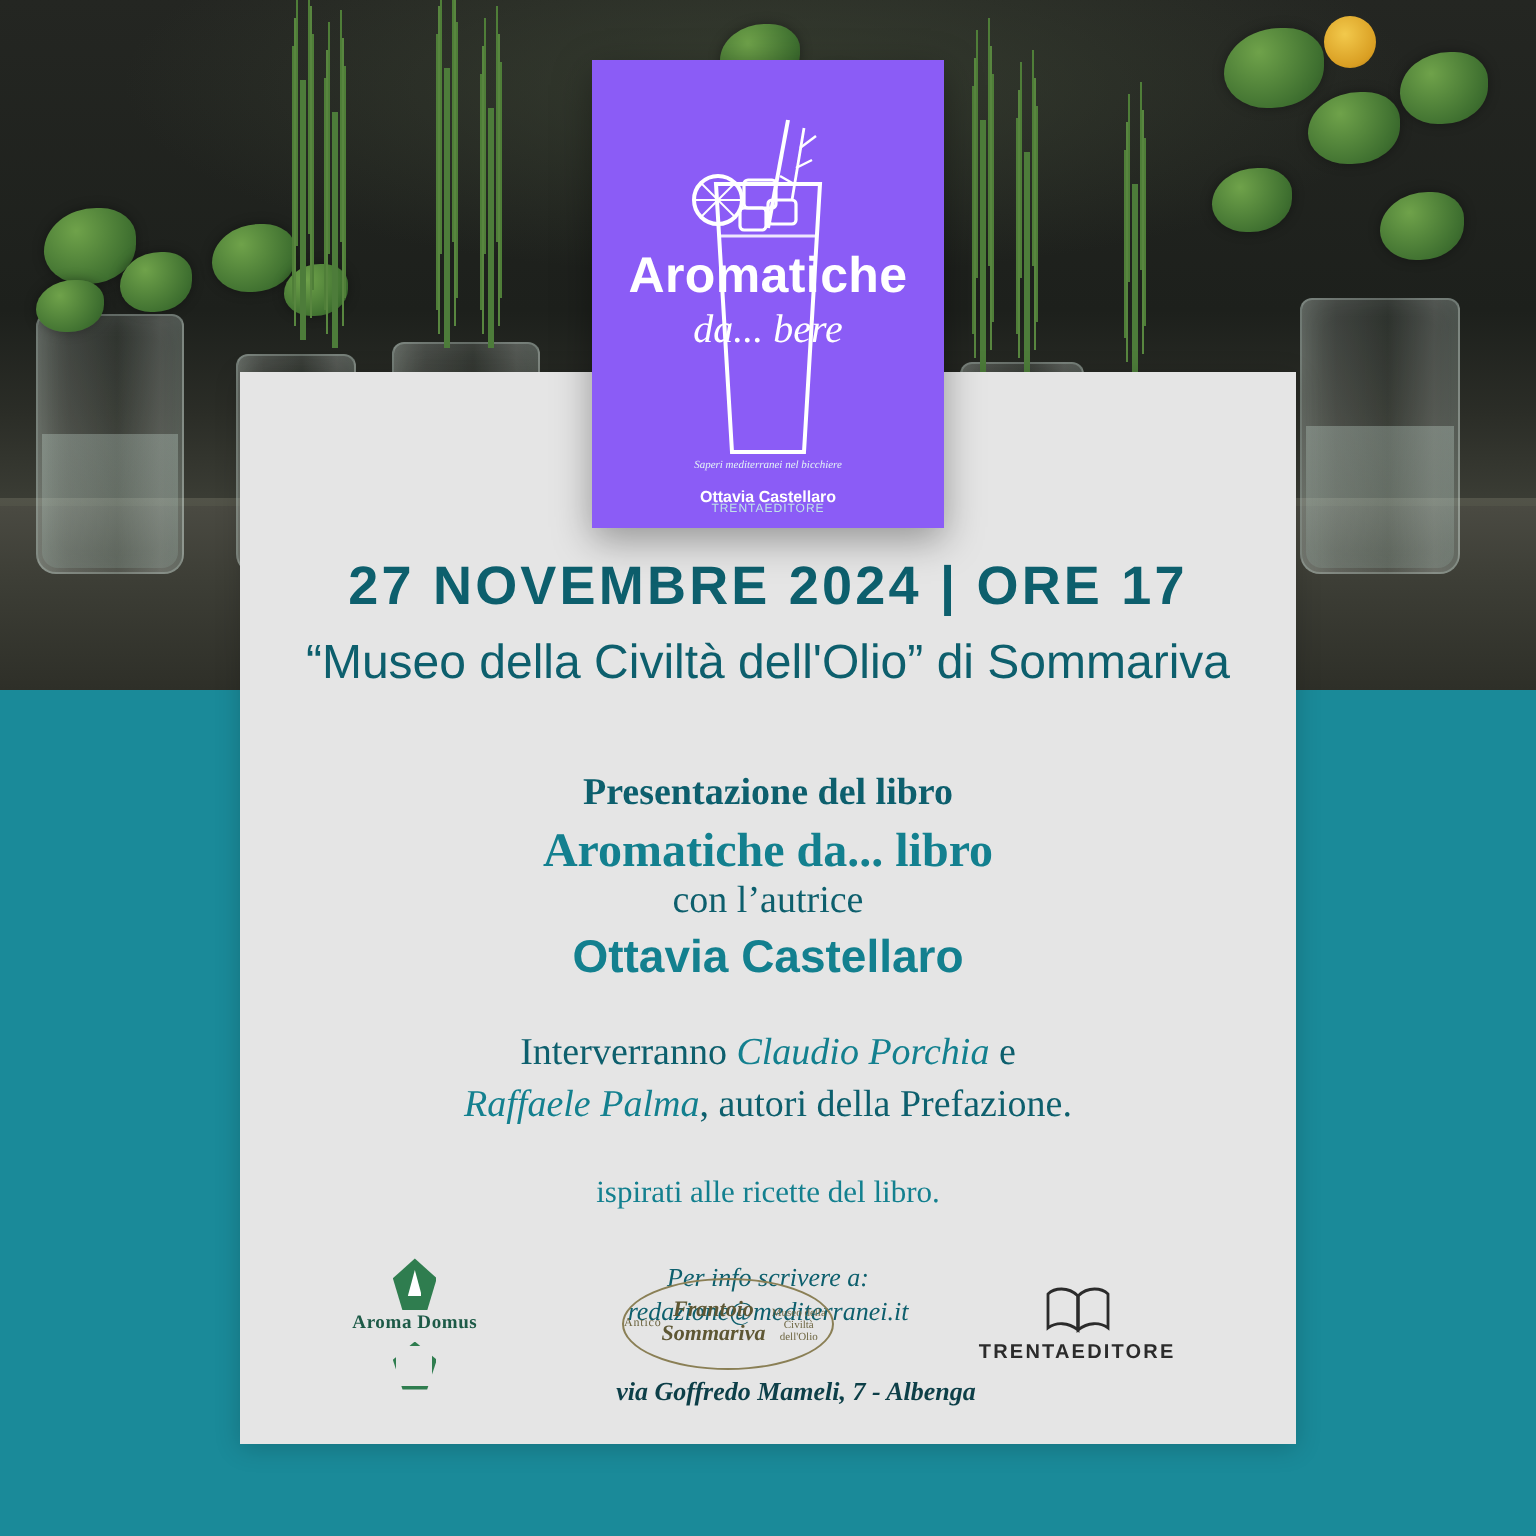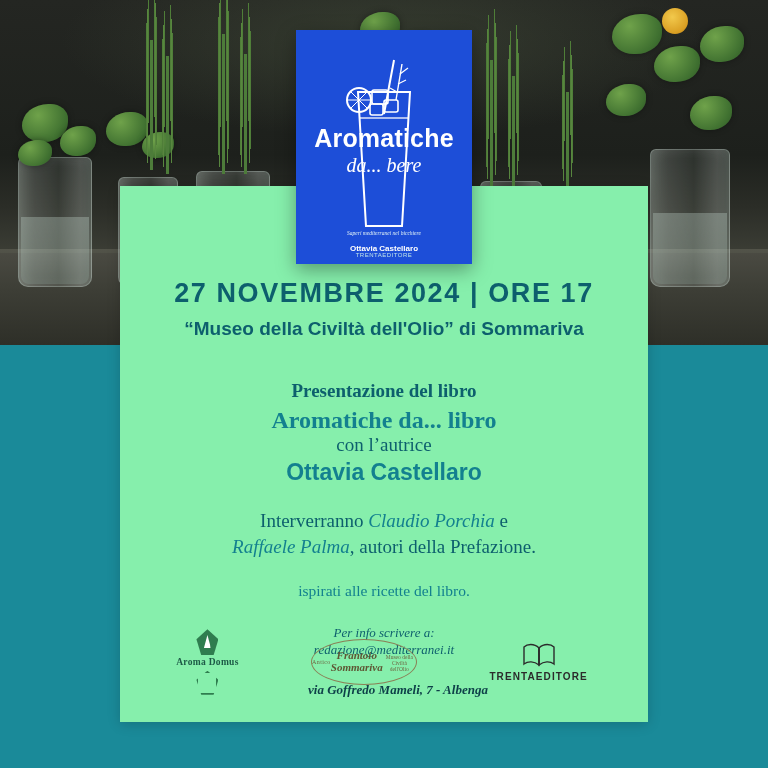--- a/index.html
+++ b/index.html
@@ -101,31 +101,31 @@
     height: 423px;
     background: #1a8a99;
   }
   
   .card {
     position: absolute;
     left: 120px;
     top: 186px;
     width: 528px;
     height: 536px;
-    background: #86efac;
+    background: #e5e5e5;
     box-shadow: 0 2px 12px rgba(0,0,0,0.18);
   }
   
   .book {
     position: absolute;
     left: 296px;
     top: 30px;
     width: 176px;
     height: 234px;
-    background: #1d4ed8;
+    background: #8b5cf6;
     box-shadow: 0 6px 18px rgba(0,0,0,0.35);
     overflow: hidden;
   }
   .book .glass-svg { position: absolute; left: 0; top: 0; }
   .book .btitle {
     position: absolute;
     left: 0; right: 0;
     top: 96px;
     text-align: center;
     color: #ffffff;
@@ -182,22 +182,22 @@
     color: #0f6472;
   }
   .date-line {
     font-size: 27px;
     font-weight: bold;
     letter-spacing: 1.6px;
     color: #0d5f6d;
   }
   .venue-line {
     margin-top: 9px;
-    font-size: 19px;
-    font-weight: bold;
+    font-size: 24px;
+    font-weight: normal;
     color: #0d5f6d;
   }
   .presentazione {
     margin-top: 40px;
     font-family: "Liberation Serif", serif;
     font-size: 19px;
     color: #0d5f6d;
     font-weight: bold;
   }
   .book-title-line {

